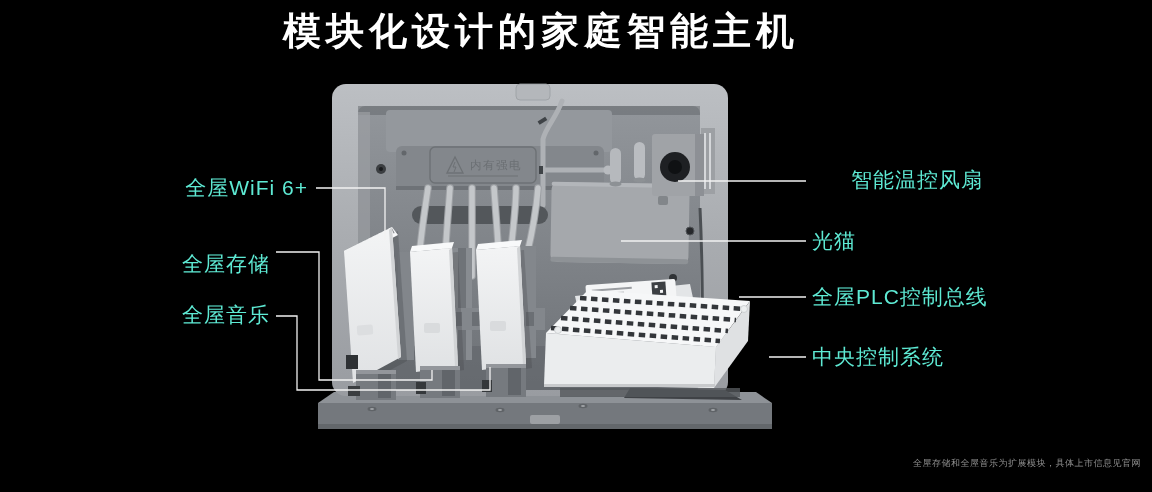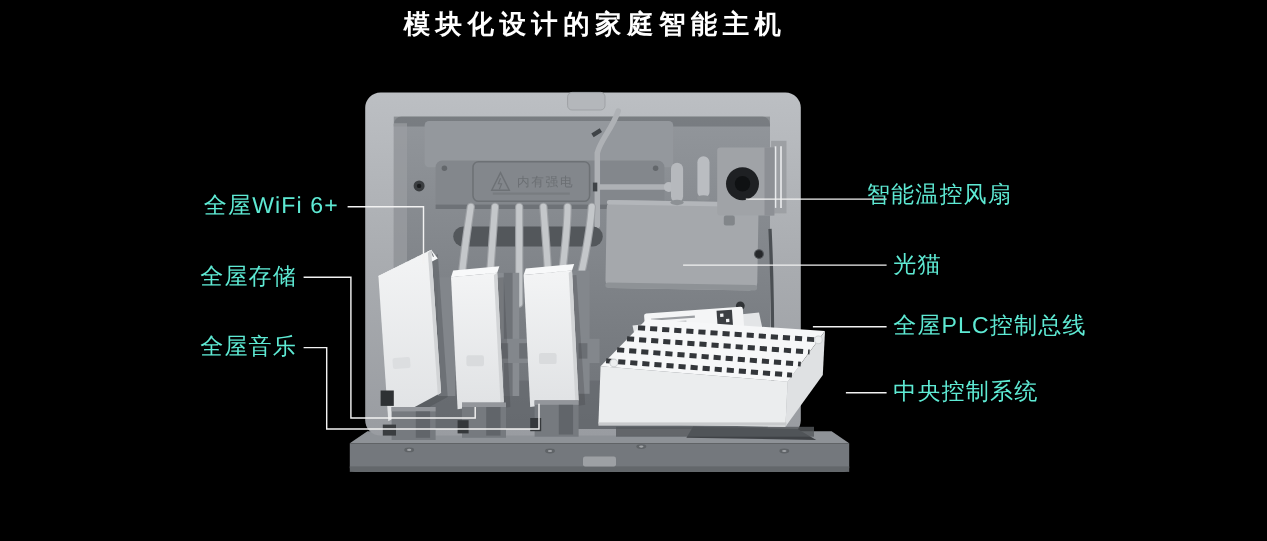--- a/index.html
+++ b/index.html
@@ -6,21 +6,21 @@
   #stage{
     position:relative;
     width:1152px;height:492px;
     background:#000;
     overflow:hidden;
     font-family:"Liberation Sans","DejaVu Sans",sans-serif;
   }
   #device-art{position:absolute;left:0;top:0;}
   .title{
     position:absolute;top:6px;left:541px;transform:translateX(-50%);
-    color:#fff;font-size:24px;font-weight:700;letter-spacing:5px;
+    color:#fff;font-size:38px;font-weight:700;letter-spacing:5px;
     white-space:nowrap;
   }
   .callout{
     position:absolute;color:#5eead4;font-size:21px;font-weight:400;
     letter-spacing:1px;white-space:nowrap;line-height:1.1;
   }
   .callout.left{text-align:right;}
   .footnote{
     position:absolute;top:457px;right:11px;
     color:#8f8f8f;font-size:9px;font-weight:400;letter-spacing:.5px;
@@ -249,21 +249,22 @@
       <path d="M678,181 H806"></path>
       <path d="M621,241 H806"></path>
       <path d="M739,297 H806"></path>
       <path d="M769,357 H806"></path>
     </g>
   </svg>
 
   <div class="title">模块化设计的家庭智能主机</div>
 
   <div class="callout left" style="top:176px;right:844px;">全屋WiFi 6+</div>
-  <div class="callout left" style="top:240px;right:882px;">全屋存储</div>
+  <div class="callout left" style="top:252px;right:882px;">全屋存储</div>
   <div class="callout left" style="top:304px;right:882px;font-family:Liberation Serif, serif;">全屋音乐</div>
 
-  <div class="callout" style="top:168px;left:788px;font-family:Liberation Mono, monospace;">智能温控风扇</div>
+  <div class="callout" style="top:168px;left:851px;">智能温控风扇</div>
   <div class="callout" style="top:229px;left:812px;">光猫</div>
   <div class="callout" style="top:345px;left:812px;">中央控制系统</div>
   <div class="callout" style="top:285px;left:812px;">全屋PLC控制总线</div>
 
+  <div class="footnote">全屋存储和全屋音乐为扩展模块，具体上市信息见官网</div>
 </div>
 
 </body></html>

